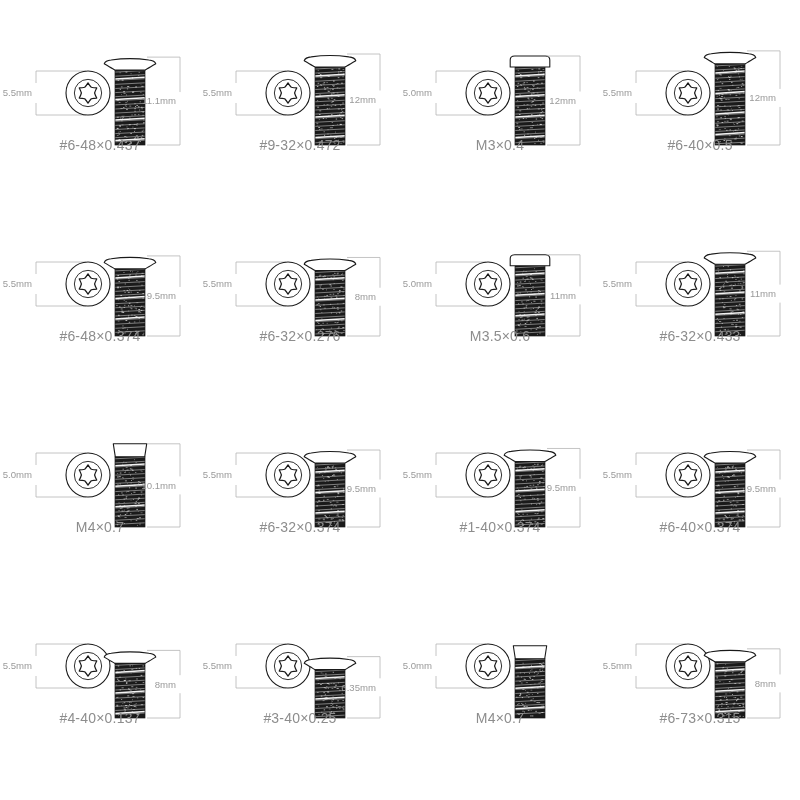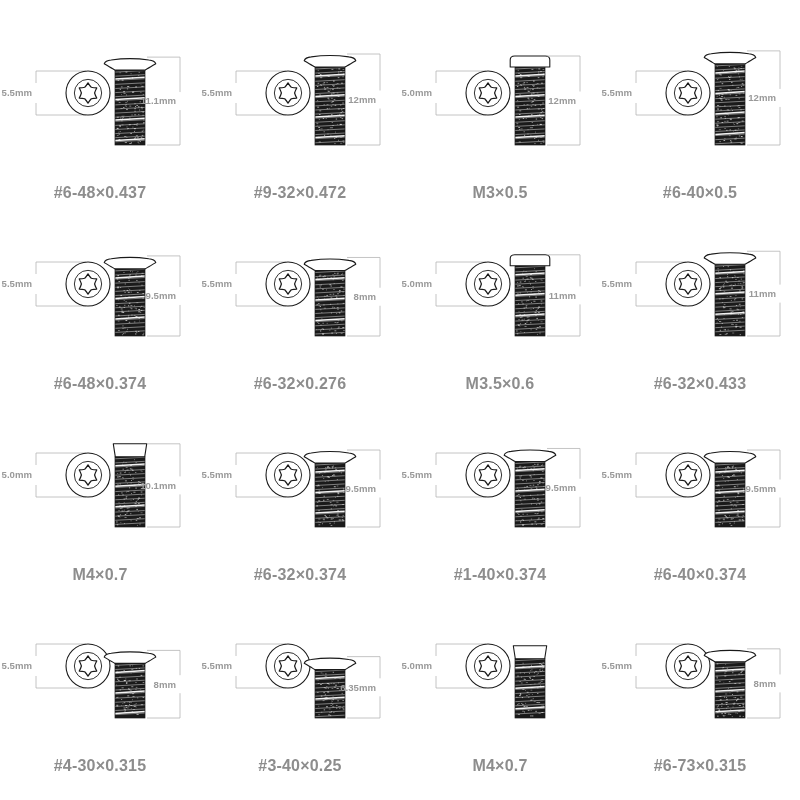--- a/index.html
+++ b/index.html
@@ -11,21 +11,20 @@
     width: 800px;
     height: 800px;
     font-family: "Liberation Sans", sans-serif;
     overflow: hidden;
   }
   #sheet {
     position: relative;
     width: 800px;
     height: 800px;
     background: #ffffff;
-    font-weight: bold;
   }
   .grid {
     position: absolute;
     left: 0;
     top: 0;
     width: 800px;
     height: 800px;
     display: grid;
     grid-template-columns: repeat(4, 200px);
     grid-template-rows: 15px repeat(4, 191px) 1fr;
@@ -41,25 +40,24 @@
     top: 0;
     width: 200px;
     height: 160px;
   }
   .cell-caption {
     position: absolute;
     left: 0;
     top: 122px;
     width: 200px;
     text-align: center;
-    font-size: 16px;
+    font-size: 14px;
     color: #8d8d8d;
     letter-spacing: 0.2px;
     white-space: nowrap;
-    margin-top: 47px;
   }
   svg { display: block; overflow: visible; }
   .dimtxt {
     font-family: "Liberation Sans", sans-serif;
     font-size: 9.6px;
     fill: #9a9a9a;
   }
 </style>
 </head>
 <body>
@@ -538,21 +536,21 @@
           <rect x="123.52" y="116.42" width="1.49" height="0.8" fill="#e8e8e8" opacity="0.54"></rect>
           <rect x="138.27" y="53.52" width="2.00" height="0.8" fill="#e8e8e8" opacity="0.84"></rect>
           <rect x="115" y="52" width="30" height="78" fill="none" stroke="#1a1a1a" stroke-width="0.7"></rect>
           <path d="M 110.2 52 L 110.2 45 Q 110.2 41 114.7 41 L 145.3 41 Q 149.8 41 149.8 45 L 149.8 52 Z" fill="#ffffff" stroke="#1a1a1a" stroke-width="1.1" stroke-linejoin="round"></path>
           <path d="M 147 41 L 180 41" stroke="#b5b5b5" stroke-width="0.8" fill="none"></path>
           <path d="M 147 130 L 180 130" stroke="#b5b5b5" stroke-width="0.8" fill="none"></path>
           <path d="M 180 41 L 180 76.5" stroke="#b5b5b5" stroke-width="0.8" fill="none"></path>
           <path d="M 180 94.5 L 180 130" stroke="#b5b5b5" stroke-width="0.8" fill="none"></path>
           <text class="dimtxt" x="176" y="88.9" text-anchor="end">12mm</text>
         </svg>
-        <div class="cell-caption">M3×0.5</div>
+        <div class="cell-caption">M3×0.4</div>
       </div>
       <div class="cell">
         <svg class="cell-art" width="200" height="160" viewBox="0 0 200 160">
           <path d="M 36 56 L 86 56" stroke="#b5b5b5" stroke-width="0.8" fill="none"></path>
           <path d="M 36 100 L 86 100" stroke="#b5b5b5" stroke-width="0.8" fill="none"></path>
           <path d="M 36 56 L 36 68" stroke="#b5b5b5" stroke-width="0.8" fill="none"></path>
           <path d="M 36 88 L 36 100" stroke="#b5b5b5" stroke-width="0.8" fill="none"></path>
           <text class="dimtxt" x="32" y="81.4" text-anchor="end">5.5mm</text>
           <circle cx="88" cy="78" r="22" fill="#fff" stroke="#1a1a1a" stroke-width="1.1"></circle>
           <circle cx="88" cy="78" r="13.64" fill="#fff" stroke="#1a1a1a" stroke-width="0.9"></circle>
@@ -1952,21 +1950,21 @@
           <rect x="116.99" y="90.73" width="1.42" height="0.8" fill="#e8e8e8" opacity="0.89"></rect>
           <rect x="136.54" y="126.18" width="2.13" height="0.8" fill="#e8e8e8" opacity="0.76"></rect>
           <rect x="115" y="75.4" width="30" height="54.6" fill="none" stroke="#1a1a1a" stroke-width="0.7"></rect>
           <path d="M 104.2 69.10000000000001 Q 105.2 65.9 111.2 65.30000000000001 Q 130 62.50000000000001 148.8 65.30000000000001 Q 154.8 65.9 155.8 69.10000000000001 Q 144.19 76 144.7 75.4 L 115.3 75.4 Q 115.81 76 104.2 69.10000000000001 Z" fill="#ffffff" stroke="#1a1a1a" stroke-width="1.1" stroke-linejoin="round"></path>
           <path d="M 147 62.400000000000006 L 180 62.400000000000006" stroke="#b5b5b5" stroke-width="0.8" fill="none"></path>
           <path d="M 147 130 L 180 130" stroke="#b5b5b5" stroke-width="0.8" fill="none"></path>
           <path d="M 180 62.400000000000006 L 180 87.2" stroke="#b5b5b5" stroke-width="0.8" fill="none"></path>
           <path d="M 180 105.2 L 180 130" stroke="#b5b5b5" stroke-width="0.8" fill="none"></path>
           <text class="dimtxt" x="176" y="99.60000000000001" text-anchor="end">8mm</text>
         </svg>
-        <div class="cell-caption">#4-30×0.315</div>
+        <div class="cell-caption">#4-40×0.137</div>
       </div>
       <div class="cell">
         <svg class="cell-art" width="200" height="160" viewBox="0 0 200 160">
           <path d="M 36 56 L 86 56" stroke="#b5b5b5" stroke-width="0.8" fill="none"></path>
           <path d="M 36 100 L 86 100" stroke="#b5b5b5" stroke-width="0.8" fill="none"></path>
           <path d="M 36 56 L 36 68" stroke="#b5b5b5" stroke-width="0.8" fill="none"></path>
           <path d="M 36 88 L 36 100" stroke="#b5b5b5" stroke-width="0.8" fill="none"></path>
           <text class="dimtxt" x="32" y="81.4" text-anchor="end">5.5mm</text>
           <circle cx="88" cy="78" r="22" fill="#fff" stroke="#1a1a1a" stroke-width="1.1"></circle>
           <circle cx="88" cy="78" r="13.64" fill="#fff" stroke="#1a1a1a" stroke-width="0.9"></circle>

